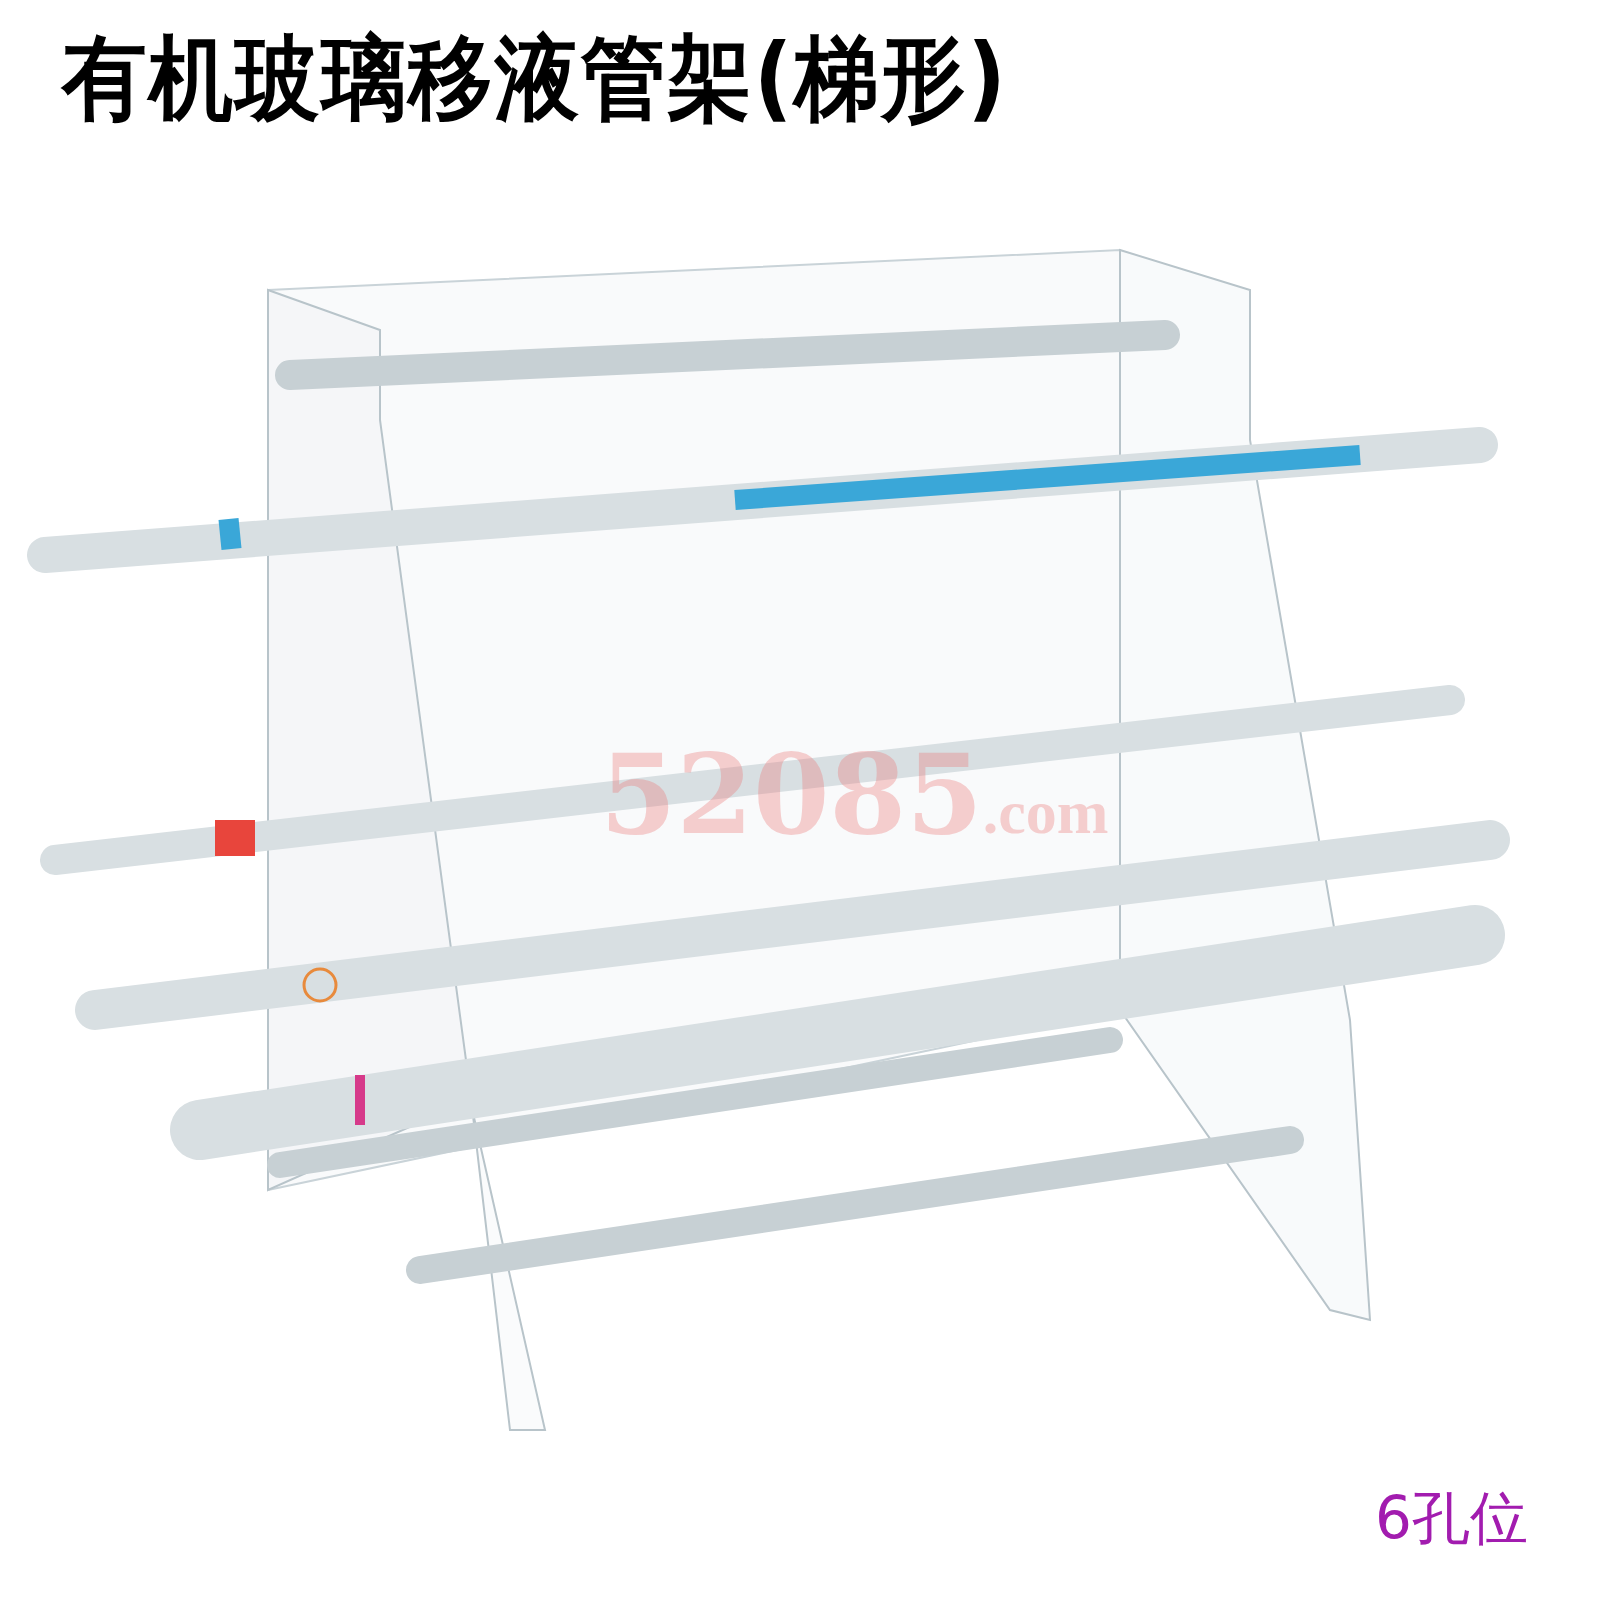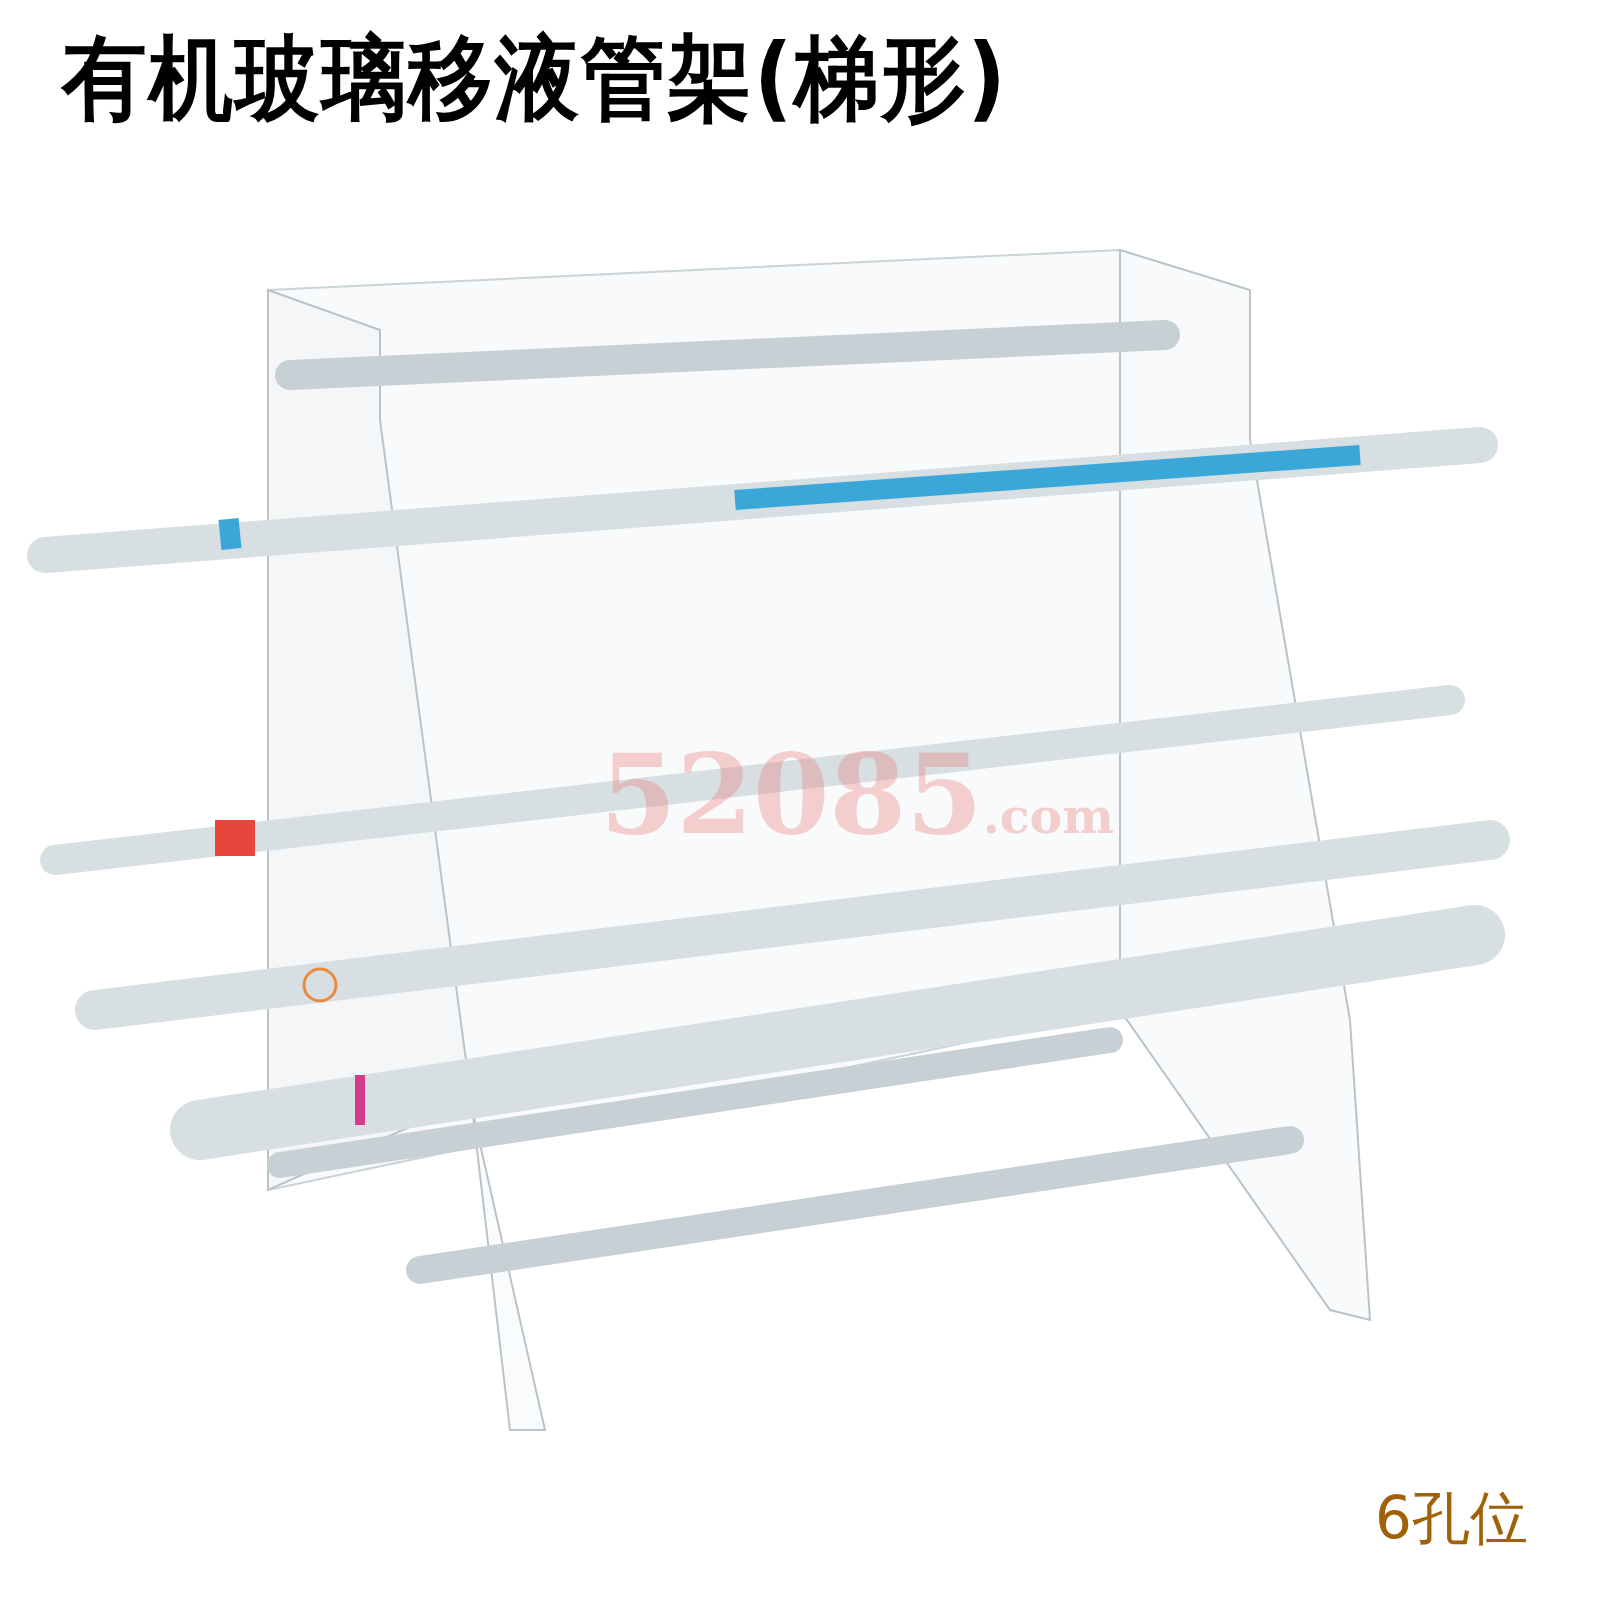--- a/index.html
+++ b/index.html
@@ -1,20 +1,20 @@
 <!DOCTYPE html>
 <html><head>
 <meta charset="utf-8">
 <style>
   html,body{margin:0;padding:0;background:#fff;}
   body{width:1600px;height:1600px;position:relative;overflow:hidden;font-family:"DejaVu Sans",sans-serif;}
   .title{position:absolute;left:62px;top:28px;font-size:92px;font-weight:bold;color:#000;letter-spacing:2px;line-height:1.1;transform:scaleX(0.92);transform-origin:left top;}
-  .badge{position:absolute;right:72px;bottom:42px;font-size:58px;color:#a16207;}
+  .badge{position:absolute;right:72px;bottom:42px;font-size:58px;color:#a21caf;}
   .watermark{position:absolute;left:600px;top:730px;font-family:"DejaVu Serif",serif;font-size:110px;font-weight:bold;color:rgba(235,120,120,0.35);}
-  .watermark small{font-size:49px;}
+  .watermark small{font-size:62px;font-family:Liberation Serif, serif;}
   svg{position:absolute;left:0;top:0;}
 </style>
 </head>
 <body>
 
 <div class="title">有机玻璃移液管架(梯形)</div>
 
 <svg width="1600" height="1600">
 
   <polygon points="268,290 1120,250 1120,1010 268,1190" fill="rgba(220,230,235,0.18)" stroke="#c9d3d8" stroke-width="2"></polygon>

